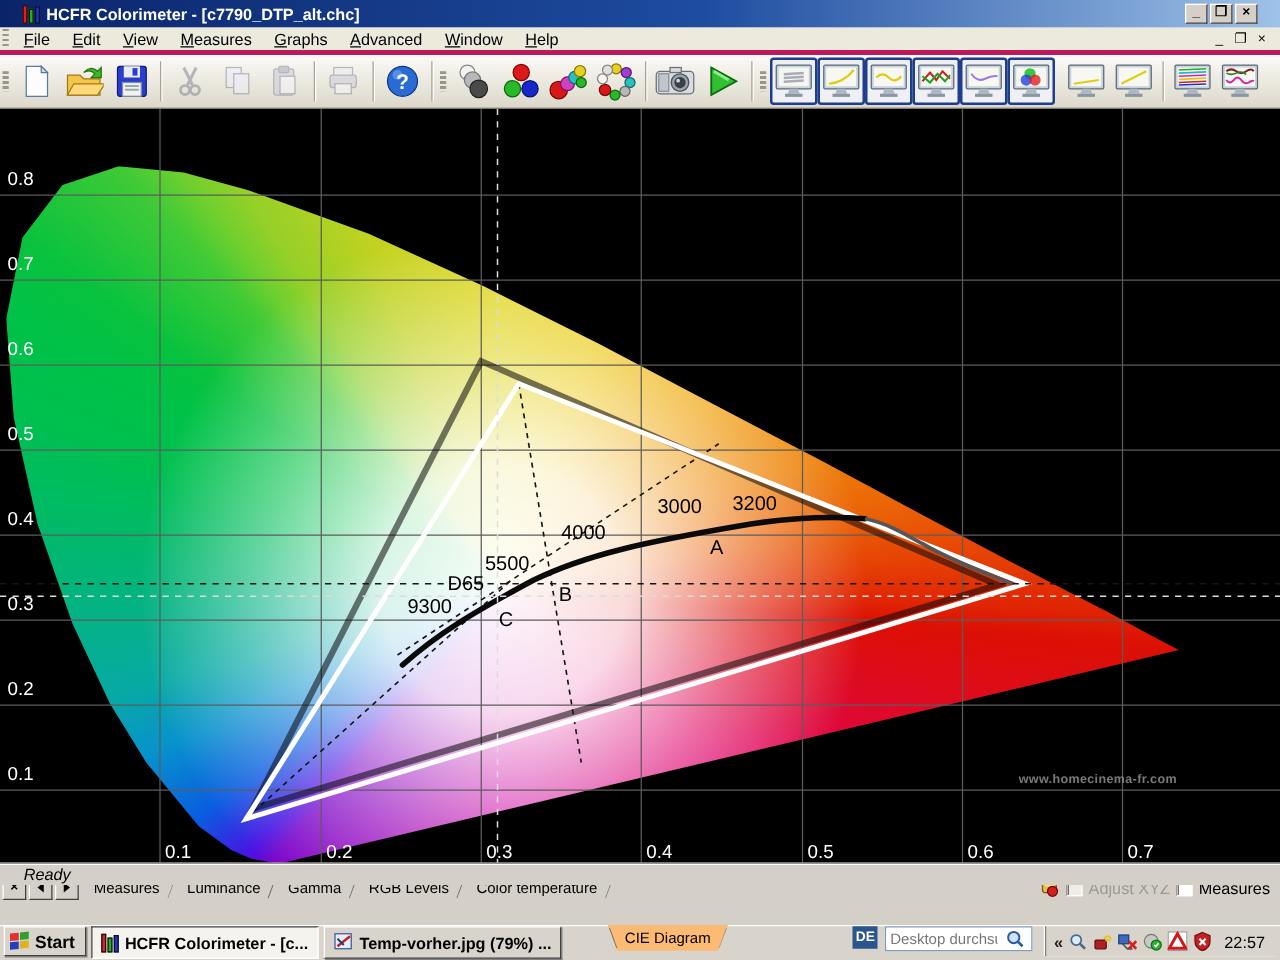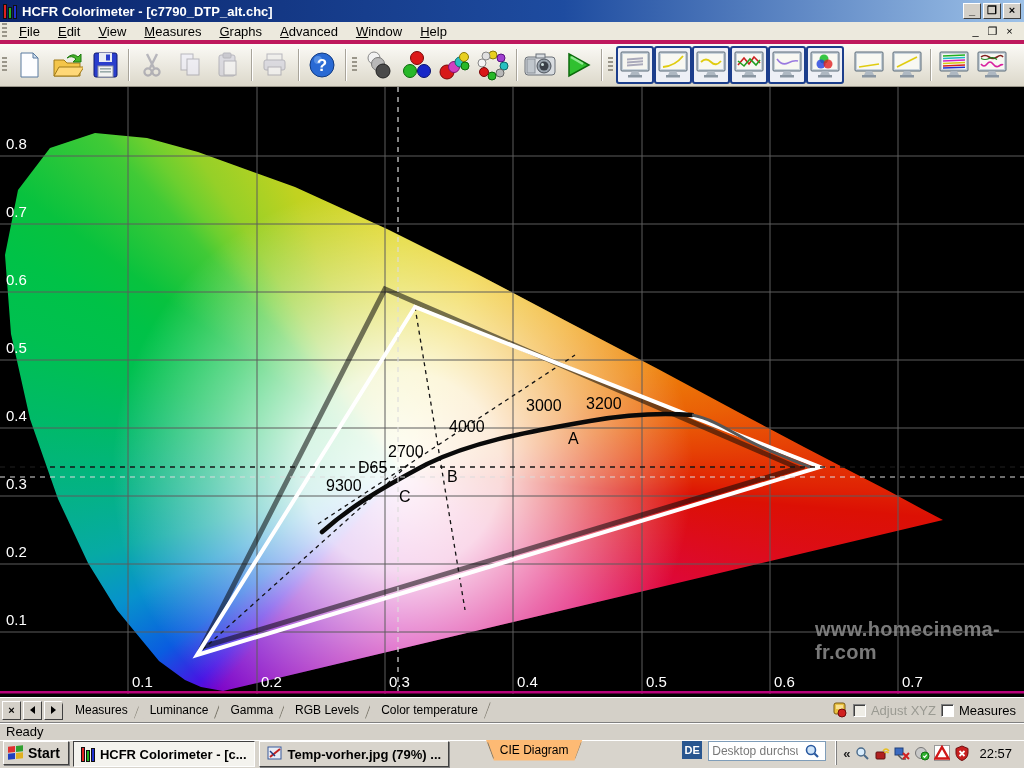--- a/index.html
+++ b/index.html
@@ -2,21 +2,21 @@
 <html><head>
 <meta charset="utf-8">
 <style>
   html,body{margin:0;padding:0;background:#000;}
   *{box-sizing:border-box;font-family:"Liberation Sans",sans-serif;}
   #desk{position:relative;width:1024px;height:768px;overflow:hidden;background:#d4d0c8;}
 
   
   #titlebar{position:absolute;left:0;top:0;width:1024px;height:22px;
     background:linear-gradient(90deg,#0a246a 0%,#1e4ca0 55%,#9ec2e8 100%);
-    display:flex;align-items:center;padding:0 3px;}
+    display:flex;align-items:center;padding:0 18px;}
   #titlebar .ttext{color:#fff;font-weight:bold;font-size:13px;margin-left:5px;white-space:nowrap;}
   .winbtn{width:18px;height:16px;background:#d4d0c8;border:1px solid;border-color:#fff #404040 #404040 #fff;
     font-size:11px;line-height:13px;text-align:center;color:#000;margin-left:2px;font-weight:bold;}
   #titlebtns{margin-left:auto;display:flex;}
   .hcfr-ico{display:inline-flex;align-items:flex-end;height:15px;gap:1px;}
   .hcfr-ico i{display:block;width:4px;border:1px solid #111;}
   .hcfr-ico .r{height:15px;background:#e02020;}
   .hcfr-ico .g{height:12px;background:#20b020;}
   .hcfr-ico .b{height:14px;background:#2030d0;}
 
@@ -51,21 +51,21 @@
         #00c247 299deg,#08c23e 306deg,#41ca36 318deg,#6ccf2f 322deg,#95d028 327deg,#c1d220 339deg,
         #dcd41a 355deg,#e0d51c 360deg);
     clip-path:polygon(223px 604px,201px 600px,185px 593px,159px 574px,117px 523px,88px 476px,
       58px 412px,30px 332px,11px 247px,5px 168px,18px 103px,50px 61px,95px 46px,147px 51px,
       198px 65px,295px 100px,387px 142px,479px 188px,570px 236px,658px 282px,738px 325px,
       804px 360px,854px 386px,887px 403px,922px 422px,943px 433px);}
   #chart svg{position:absolute;left:0;top:0;}
   .tick{position:absolute;color:#fff;font-size:15px;}
   .clabel{position:absolute;color:#000;font-size:16px;white-space:nowrap;}
   #watermark{position:absolute;left:815px;top:531px;width:200px;color:#8f8f8f;opacity:.85;
-    font-size:20px;font-weight:bold;letter-spacing:.3px;}
+    font-size:10px;font-weight:bold;letter-spacing:.3px;}
 
   
   #tabbar{position:absolute;left:0;top:697px;width:1024px;height:25px;background:#d4d0c8;
     border-top:1px solid #fff;display:flex;align-items:center;}
   .navbtn{width:19px;height:19px;background:#d4d0c8;border:1px solid;border-color:#fff #404040 #404040 #fff;
     margin-left:2px;display:flex;align-items:center;justify-content:center;font-size:11px;font-weight:bold;}
   .tri{width:0;height:0;border-top:4px solid transparent;border-bottom:4px solid transparent;}
   .tri.left{border-right:5px solid #000;}
   .tri.right{border-left:5px solid #000;}
   #tabs{display:flex;margin-left:4px;height:21px;}
@@ -73,23 +73,23 @@
     clip-path:polygon(0 0,100% 0,calc(100% - 8px) 100%,8px 100%);margin-left:-6px;}
   .tab::after{content:'';position:absolute;right:4px;top:2px;width:1px;height:17px;background:#7c786c;transform:rotate(20deg);}
   .tab.active{background:#fdba74;font-weight:normal;z-index:2;margin-top:40px;}
   .tab.active::before{content:'';position:absolute;left:4px;top:2px;width:1px;height:17px;background:#7c786c;transform:rotate(-20deg);}
   #tabopts{margin-left:auto;display:flex;align-items:center;margin-right:8px;gap:5px;font-size:13px;}
   .cbx{width:13px;height:13px;background:#fff;border:1px solid;border-color:#808080 #fff #fff #808080;box-shadow:inset 1px 1px 0 #404040;}
   .cbx.dis{background:#efede6;}
   .lbl-dis{color:#9a9a92;}
 
   
-  #statusbar{position:absolute;left:0;top:722px;width:1024px;height:18px;background:#d4d0c8;
+  #statusbar{position:absolute;left:0;top:690px;width:1024px;height:18px;background:#d4d0c8;
     border-top:1px solid #808080;box-shadow:inset 0 1px 0 #fff;font-size:13px;color:#000;
-    display:flex;align-items:center;padding-left:6px;}
+    display:flex;align-items:center;padding-left:19px;font-style:italic;}
 
   
   #taskbar{position:absolute;left:0;top:740px;width:1024px;height:28px;background:#d8d4cc;
     border-top:1px solid #fff;display:flex;}
   .raised{background:#d8d4cc;border:1px solid;border-color:#fff #404040 #404040 #fff;box-shadow:1px 1px 0 #808080;}
   #startbtn{height:24px;margin-left:3px;display:flex;align-items:center;padding:0 8px 0 4px;gap:4px;
     font-weight:bold;font-size:14px;}
   .flag{display:inline-block;width:16px;height:14px;position:relative;transform:skewY(-6deg);}
   .flag i{position:absolute;width:7px;height:6px;}
   .flag .q1{left:0;top:0;background:#e03030;}
@@ -476,21 +476,21 @@
     <span class="tick" style="left:132px;top:586px">0.1</span>
     <span class="tick" style="left:261px;top:586px">0.2</span>
     <span class="tick" style="left:389px;top:586px">0.3</span>
     <span class="tick" style="left:517px;top:586px">0.4</span>
     <span class="tick" style="left:646px;top:586px">0.5</span>
     <span class="tick" style="left:774px;top:586px">0.6</span>
     <span class="tick" style="left:902px;top:586px">0.7</span>
 
     <span class="clabel" style="left:326px;top:390px">9300</span>
     <span class="clabel" style="left:358px;top:372px">D65</span>
-    <span class="clabel" style="left:388px;top:356px">2700</span>
+    <span class="clabel" style="left:388px;top:356px">5500</span>
     <span class="clabel" style="left:449px;top:331px">4000</span>
     <span class="clabel" style="left:526px;top:310px">3000</span>
     <span class="clabel" style="left:586px;top:308px">3200</span>
     <span class="clabel" style="left:568px;top:343px">A</span>
     <span class="clabel" style="left:447px;top:381px">B</span>
     <span class="clabel" style="left:399px;top:401px">C</span>
     <span id="watermark">www.homecinema-fr.com</span>
   </div>
 
   <div id="tabbar">

